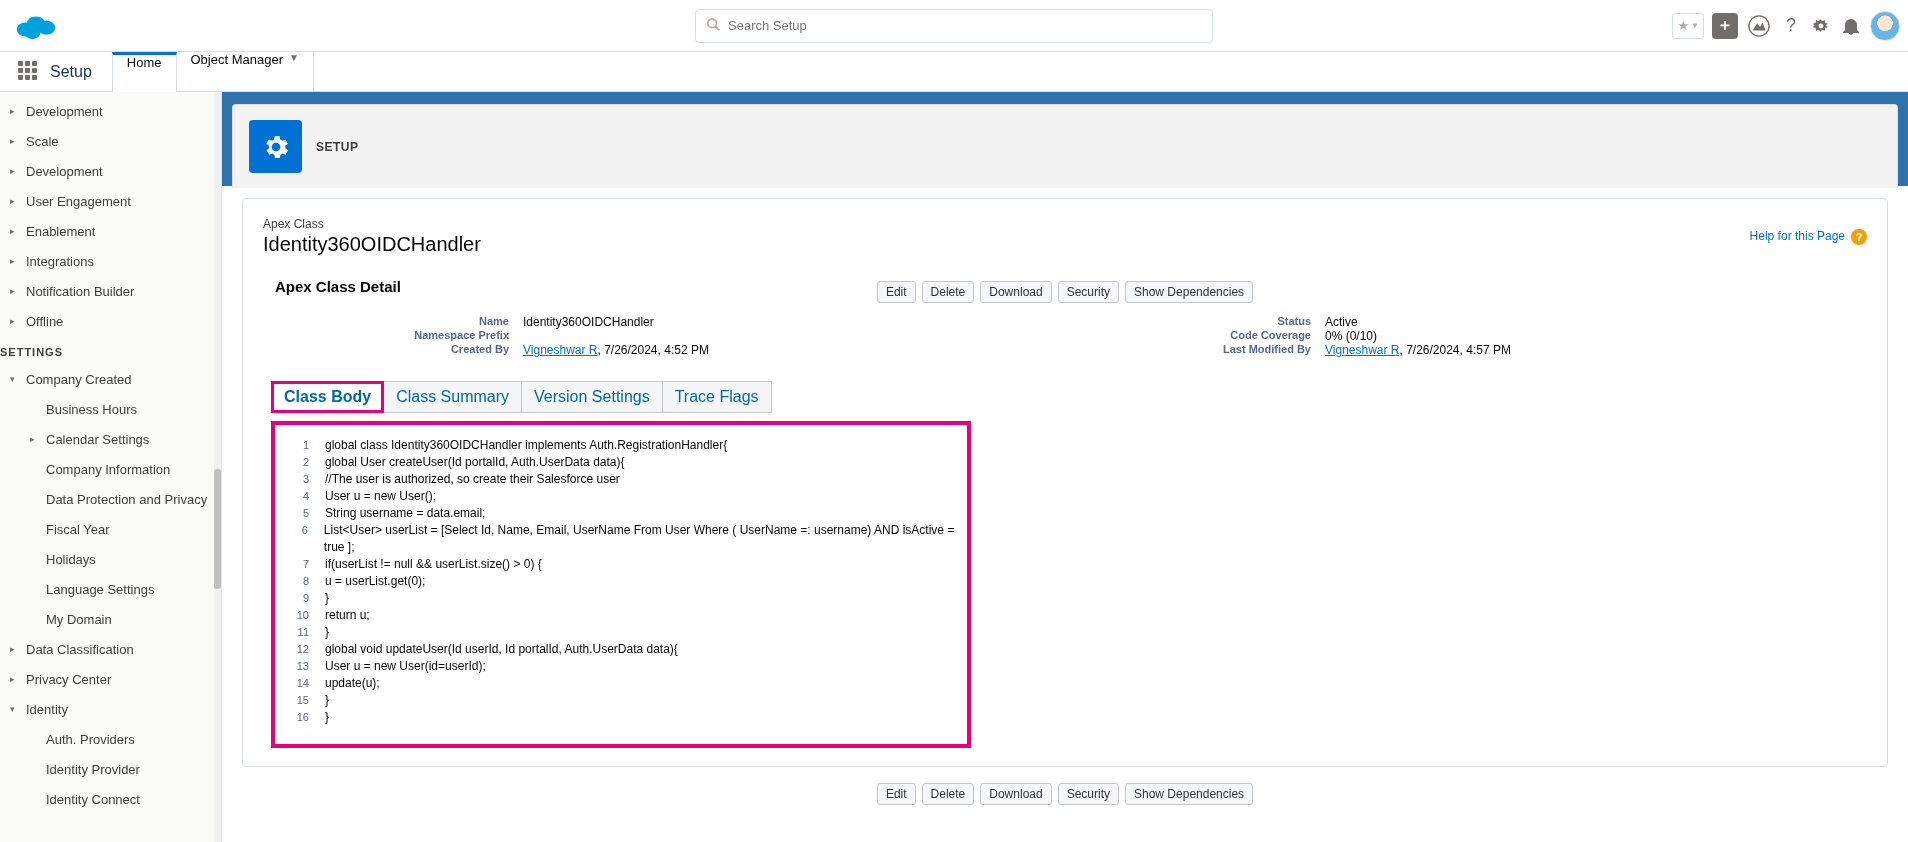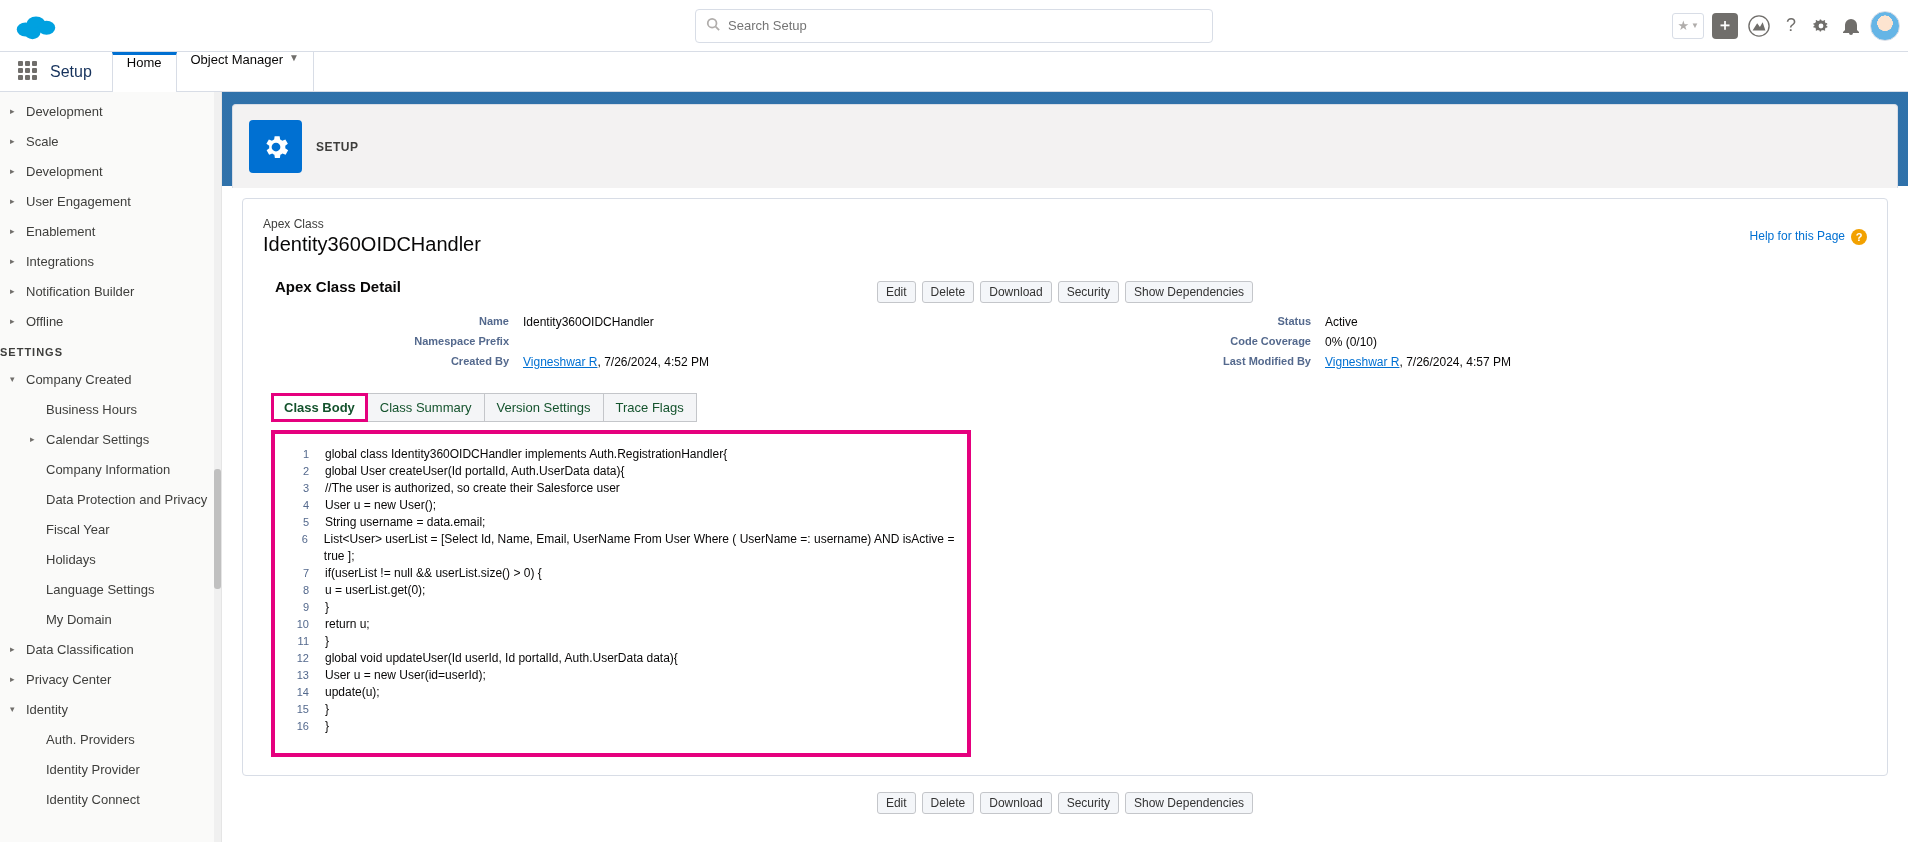--- a/index.html
+++ b/index.html
@@ -46,27 +46,27 @@
   
   .card{margin:12px 20px 10px 20px;border:1px solid #d8dde6;border-radius:4px;background:#fff;padding:18px 20px}
   .card-hdr{display:flex;align-items:center;justify-content:space-between}
   .card-hdr-left .sub{font-size:12px;color:#3e3e3c}
   .card-hdr-left .title{font-size:20px;color:#080707;margin-top:2px}
   .help{font-size:12px;color:#0070d2;display:flex;align-items:flex-start;gap:6px}
   .help-icon{width:16px;height:16px;border-radius:50%;background:#f2a100;color:#fff;font-size:11px;font-weight:bold;display:flex;align-items:center;justify-content:center}
   .section-title{font-size:15px;font-weight:bold;color:#080707;margin:22px 0 8px 12px}
   .btn-row{display:flex;gap:6px;justify-content:center;margin-top:-22px}
   .btn{background:#f4f6f9;border:1px solid #c4c6ca;border-radius:3px;font-size:12px;padding:3px 8px;color:#333;cursor:pointer}
-  .field-grid{display:grid;grid-template-columns:260px 1fr 260px 1fr;row-gap:6px;margin:12px 0 0 0;font-size:12px}
+  .field-grid{display:grid;grid-template-columns:260px 1fr 260px 1fr;margin:12px 0 0 0;font-size:12px}
   .field-label{text-align:right;color:#54698d;font-weight:bold;padding-right:14px;font-size:11px}
   .field-val{color:#080707}
   .field-val a{color:#0070d2;text-decoration:underline}
   
   .tabs{display:flex;margin:24px 0 0 8px}
-  .tab{border:1px solid #c4c6ca;background:#f4f5f7;font-size:13px;padding:6px 12px;cursor:pointer;color:#14532d;border-bottom:1px solid #c4c6ca;position:relative;margin-right:-1px}
+  .tab{border:1px solid #c4c6ca;background:#f4f5f7;font-size:16px;padding:6px 12px;cursor:pointer;color:#0369a1;border-bottom:1px solid #c4c6ca;position:relative;margin-right:-1px}
   .tab.active{background:#fff;border-bottom:1px solid #fff;font-weight:bold;z-index:2;border:3px solid #e5007e;padding:4px 10px}
   
   .code-wrap{border:4px solid #e5007e;margin:8px 0 0 8px;padding:12px 10px 18px 10px;width:700px;background:#fff}
   .code-line{display:flex;font-family:Arial,Helvetica,sans-serif;font-size:12px;line-height:17px;color:#080707}
   .code-line .ln{width:24px;text-align:right;color:#54698d;font-size:11px;margin-right:16px}
   
   .bottom-btns{display:flex;gap:6px;justify-content:center;margin:16px 0 24px}
 </style>
 </head>
 <body>

